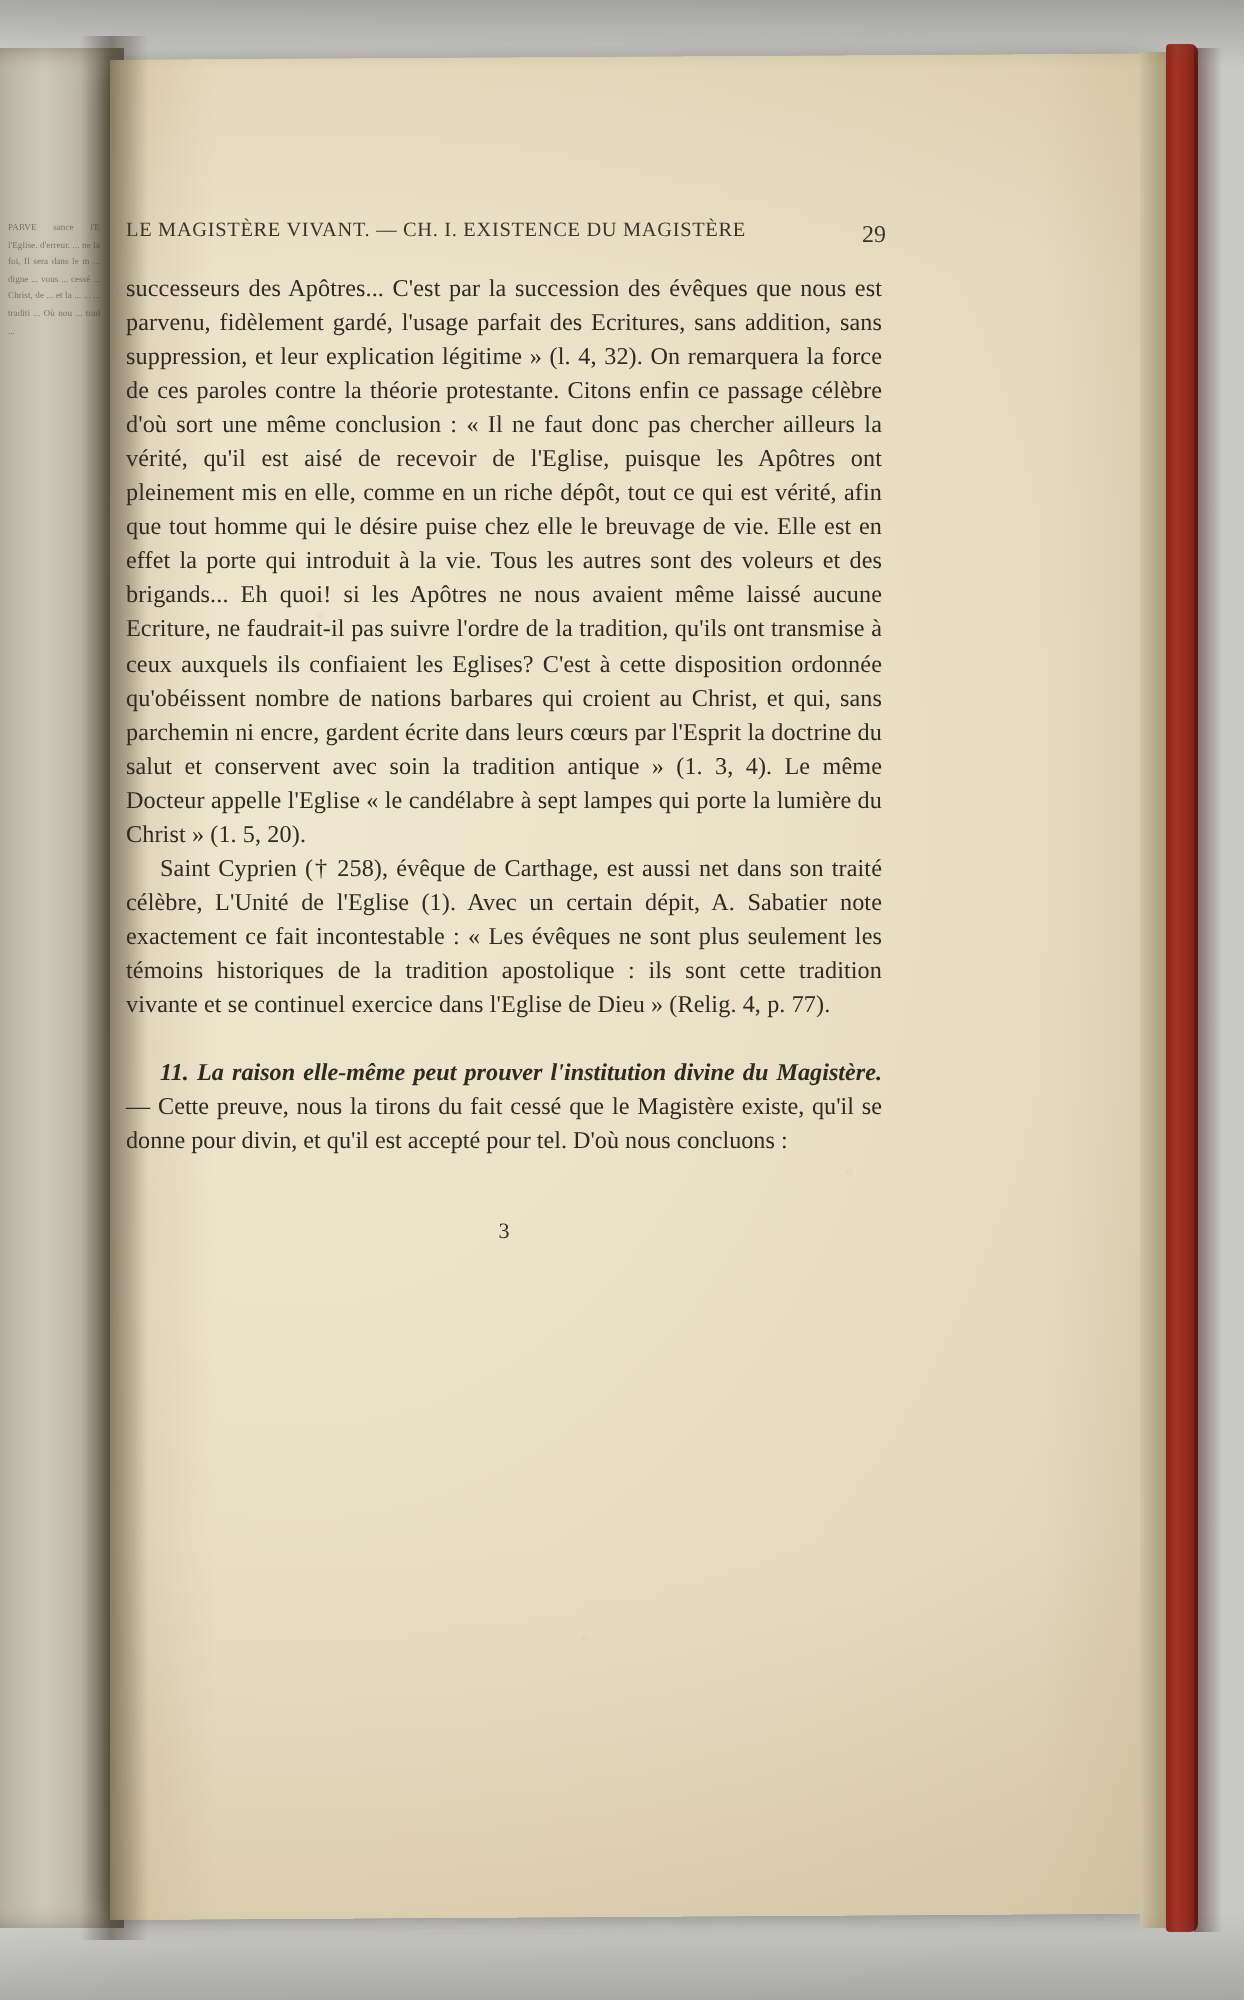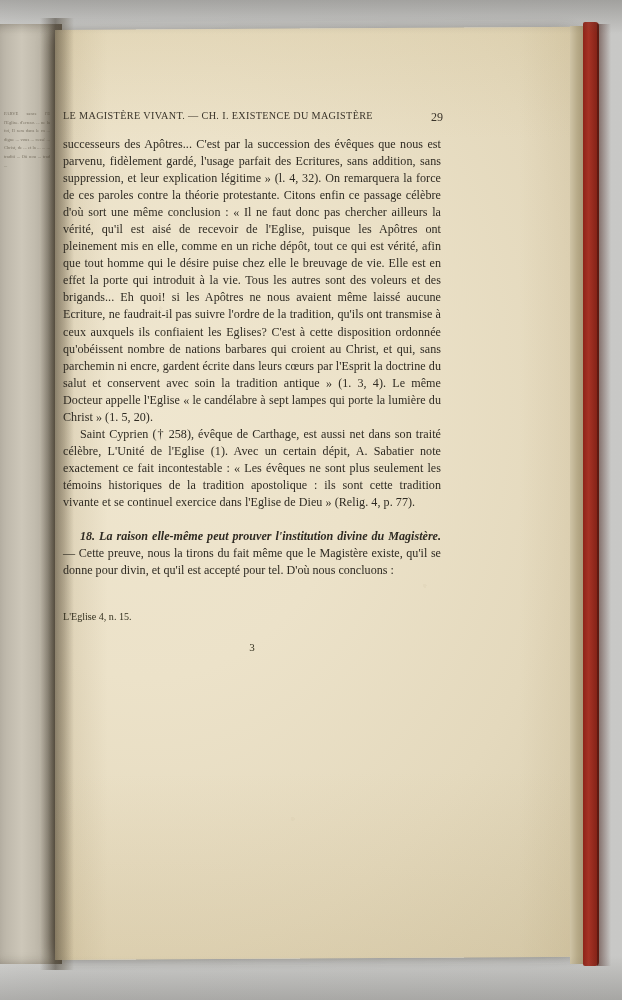--- a/index.html
+++ b/index.html
@@ -242,27 +242,26 @@
       <span>LE MAGISTÈRE VIVANT. — CH. I. EXISTENCE DU MAGISTÈRE</span>
       <span class="pageno">29</span>
     </div>
 
     <div class="body-text">
       <p class="noindent">successeurs des Apôtres... C'est par la succession des évêques que nous est parvenu, fidèlement gardé, l'usage parfait des Ecritures, sans addition, sans suppression, et leur explication légitime » (l. 4, 32). On remarquera la force de ces paroles contre la théorie protestante. Citons enfin ce passage célèbre d'où sort une même conclusion : « Il ne faut donc pas chercher ailleurs la vérité, qu'il est aisé de recevoir de l'Eglise, puisque les Apôtres ont pleinement mis en elle, comme en un riche dépôt, tout ce qui est vérité, afin que tout homme qui le désire puise chez elle le breuvage de vie. Elle est en effet la porte qui introduit à la vie. Tous les autres sont des voleurs et des brigands... Eh quoi! si les Apôtres ne nous avaient même laissé aucune Ecriture, ne faudrait-il pas suivre l'ordre de la tradition, qu'ils ont transmise à ceux auxquels ils confiaient les Eglises? C'est à cette disposition ordonnée qu'obéissent nombre de nations barbares qui croient au Christ, et qui, sans parchemin ni encre, gardent écrite dans leurs cœurs par l'Esprit la doctrine du salut et conservent avec soin la tradition antique » (1. 3, 4). Le même Docteur appelle l'Eglise « le candélabre à sept lampes qui porte la lumière du Christ » (1. 5, 20).</p>
       <p>Saint Cyprien († 258), évêque de Carthage, est aussi net dans son traité célèbre, L'Unité de l'Eglise (1). Avec un certain dépit, A. Sabatier note exactement ce fait incontestable : « Les évêques ne sont plus seulement les témoins historiques de la tradition apostolique : ils sont cette tradition vivante et se continuel exercice dans l'Eglise de Dieu » (Relig. 4, p. 77).</p>
     </div>
 
     <div class="section-head">
-      <b>18. La raison elle-même peut prouver l'institution divine du Magistère.</b><span> — Cette preuve, nous la tirons du fait même que le Magistère existe, qu'il se donne pour divin, et qu'il est accepté pour tel. D'où nous concluons :</span>
+      <b>11. La raison elle-même peut prouver l'institution divine du Magistère.</b><span> — Cette preuve, nous la tirons du fait cessé que le Magistère existe, qu'il se donne pour divin, et qu'il est accepté pour tel. D'où nous concluons :</span>
     </div>
 
     <div class="footnote-rule"></div>
 
     <div class="footnote">
-      <span class="fn-second">L'Eglise 4, n. 15.</span>
     </div>
 
     <div class="folio">3</div>
   </div>
 
 
   <div class="top-shadow"></div>
   <div class="bottom-shadow"></div>
 </div>
 

